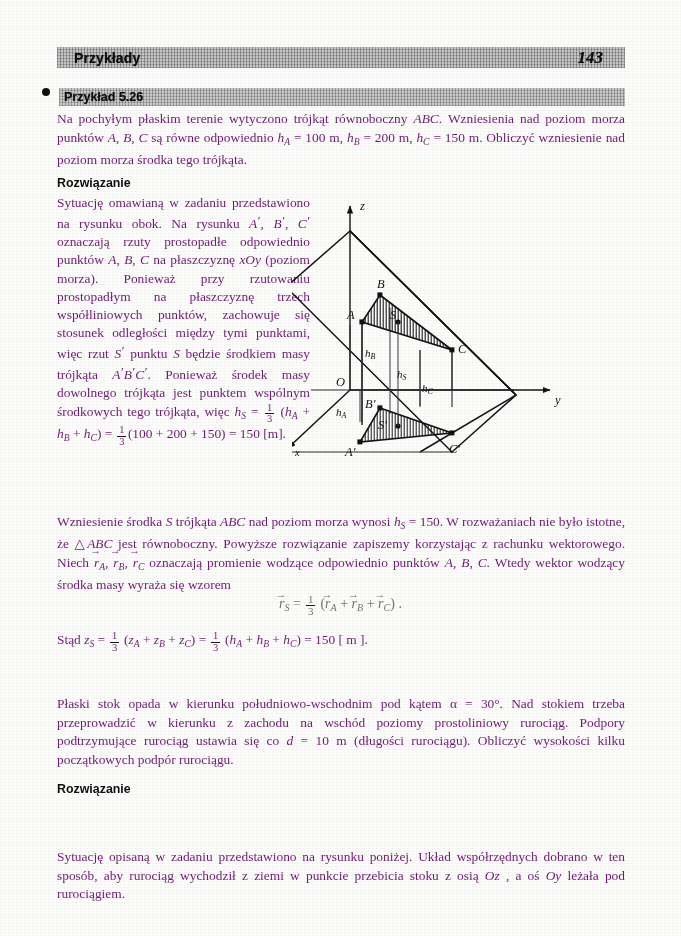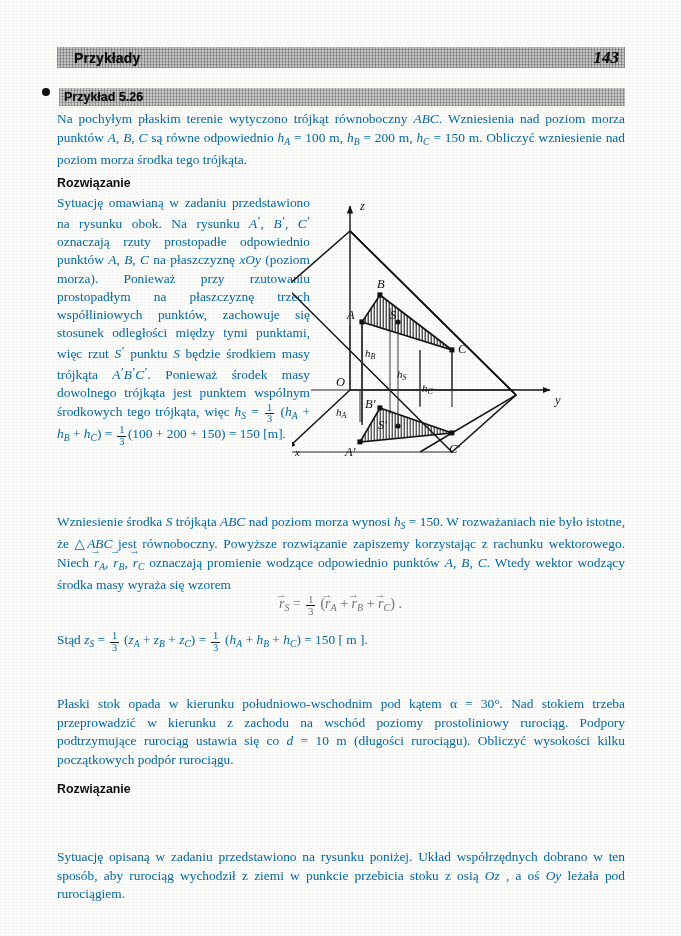--- a/index.html
+++ b/index.html
@@ -59,21 +59,21 @@
     letter-spacing: .1px;
     padding-left: 17px;
     color: #0d0d0d;
     text-shadow: 0 0 1px rgba(0,0,0,.5);
   }
   .runhead-page {
     font-family: "Liberation Serif", "DejaVu Serif", serif;
     font-weight: bold;
     font-style: italic;
     font-size: 17px;
-    padding-right: 6px;
+    padding-right: 22px;
     color: #0d0d0d;
     text-shadow: 0 0 1px rgba(0,0,0,.45);
   }
 
   
   .ex-head {
     position: absolute;
     display: flex;
   }
   .ex-bullet {
@@ -104,21 +104,21 @@
     white-space: nowrap;
   }
 
   
   .para {
     position: absolute;
     font-size: 13.4px;
     line-height: 18.6px;
     text-align: justify;
     text-justify: inter-word;
-    color: #0369a1;
+    color: #701a75;
   }
   .para.narrow {
     text-align: justify;
   }
   .sub {
     position: absolute;
     font-family: "Liberation Sans", "DejaVu Sans", sans-serif;
     font-weight: bold;
     font-size: 12.4px;
     color: #0f0f0f;

